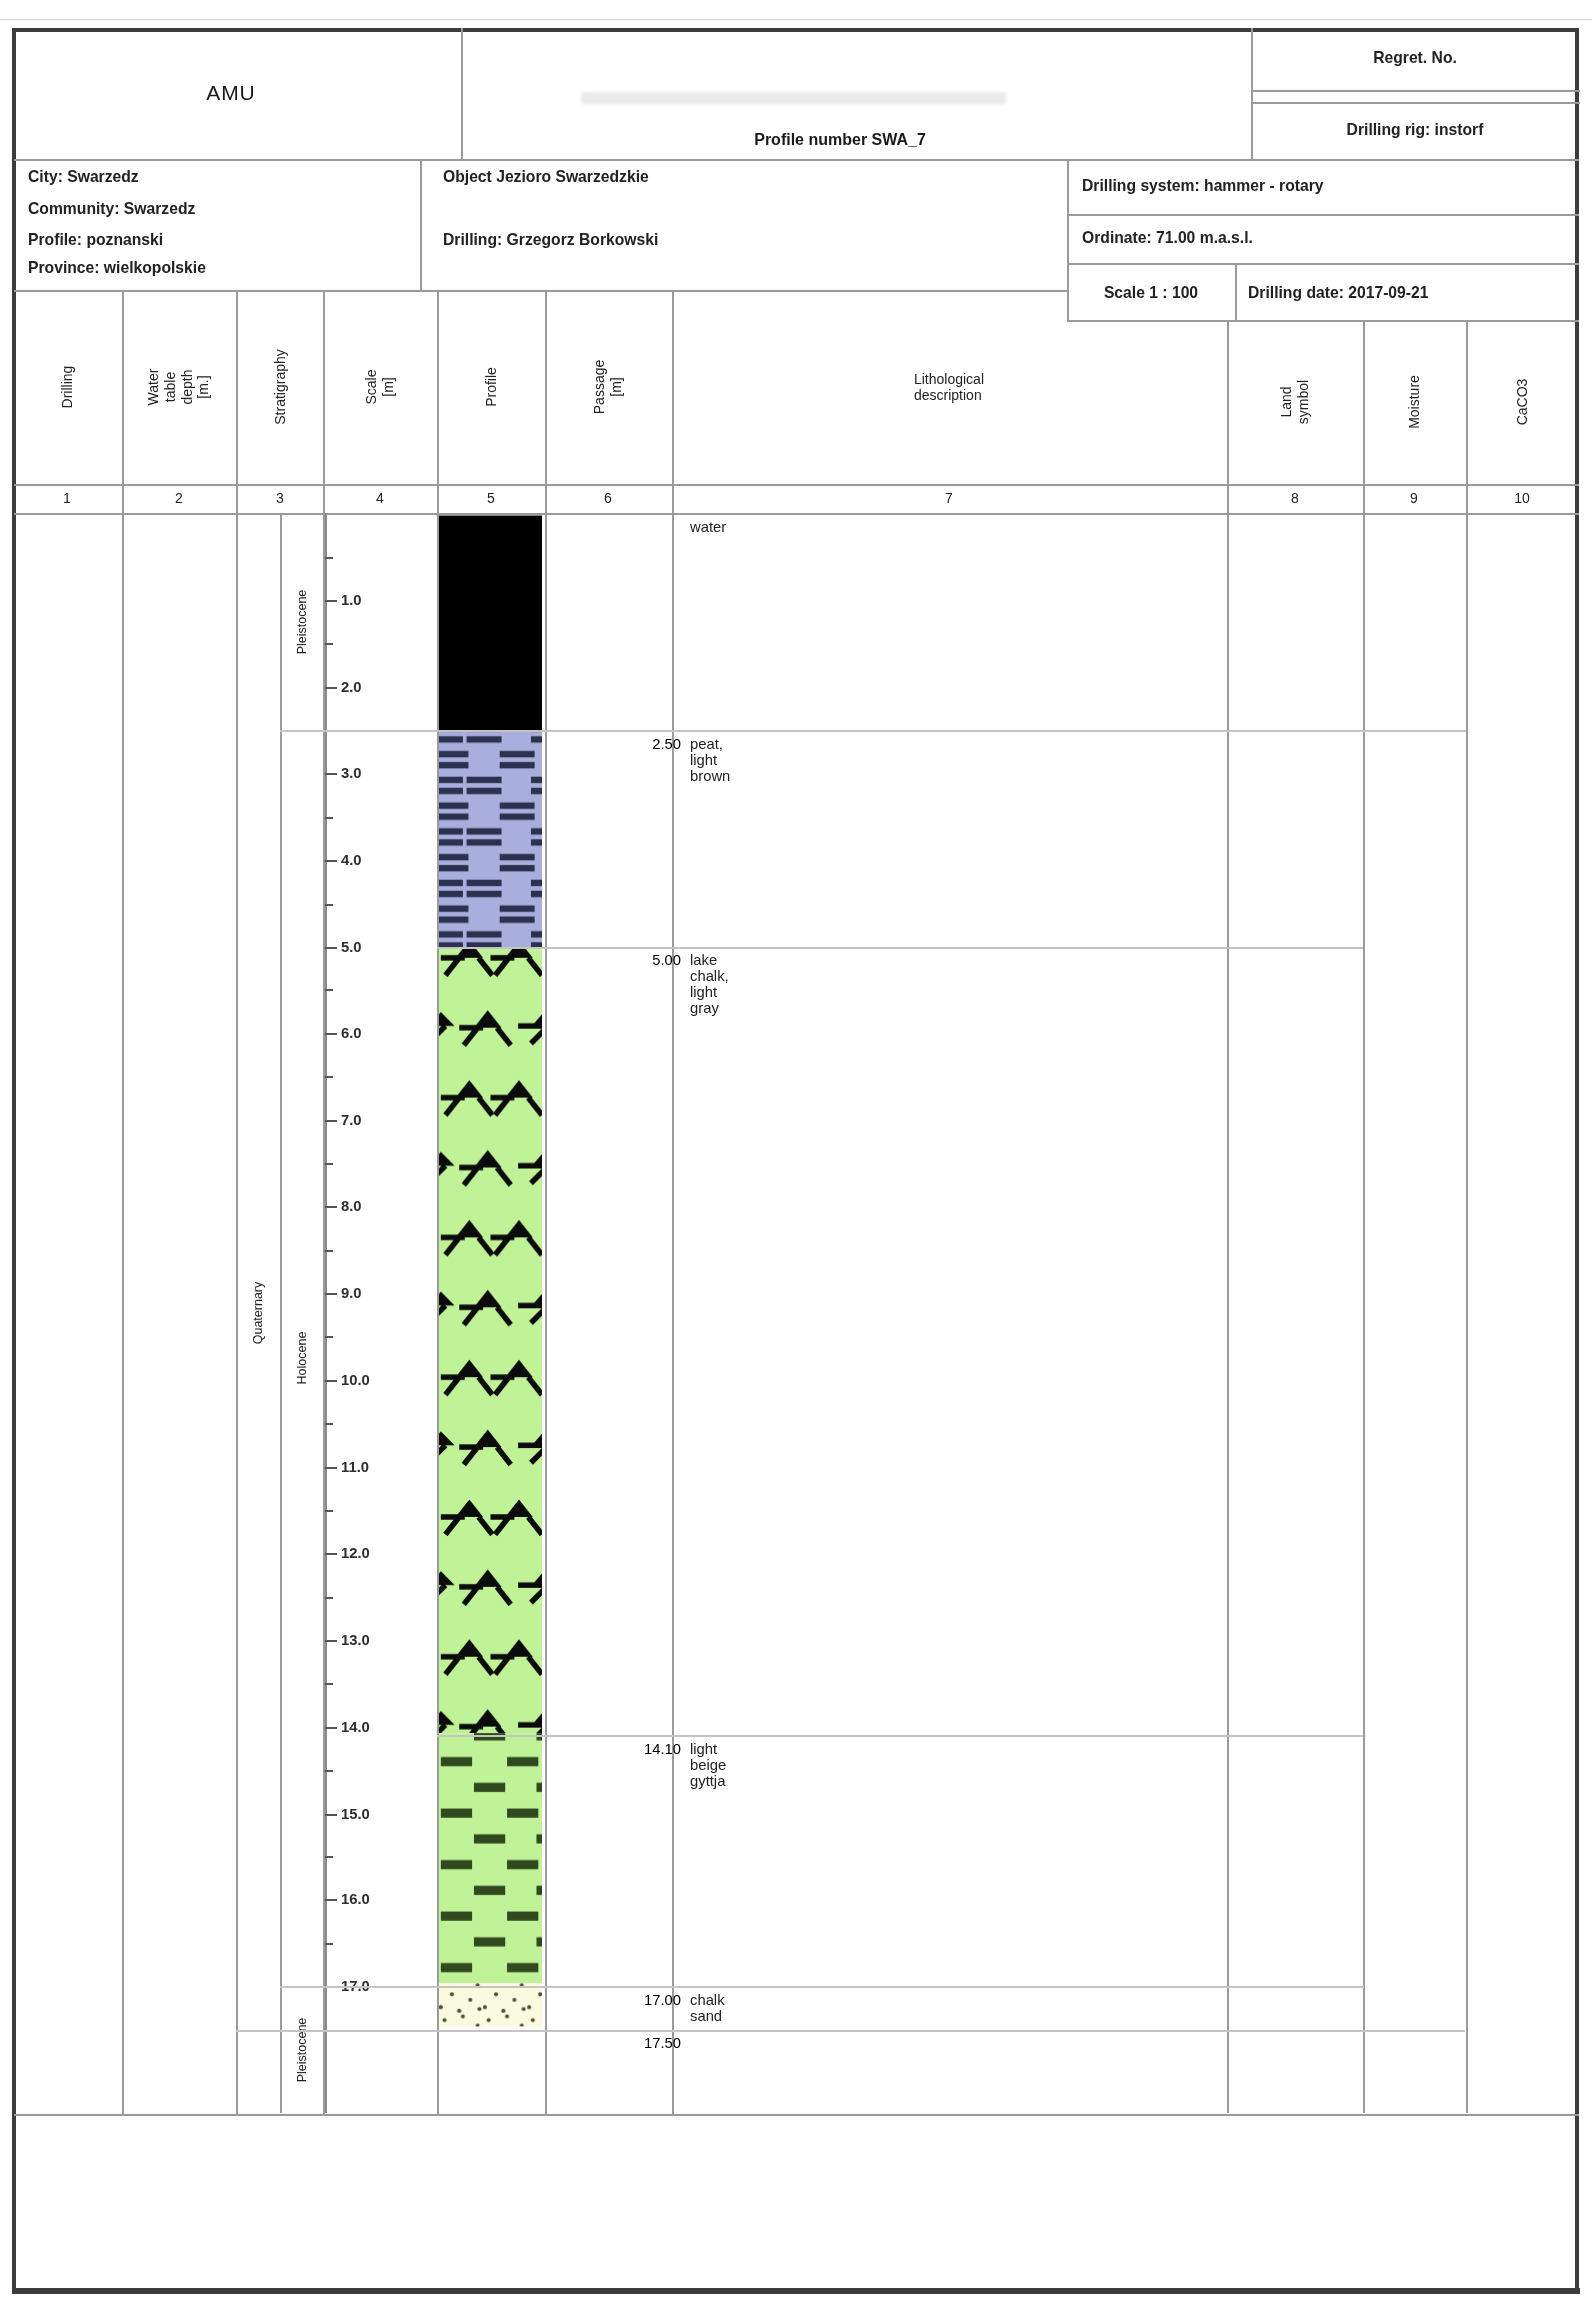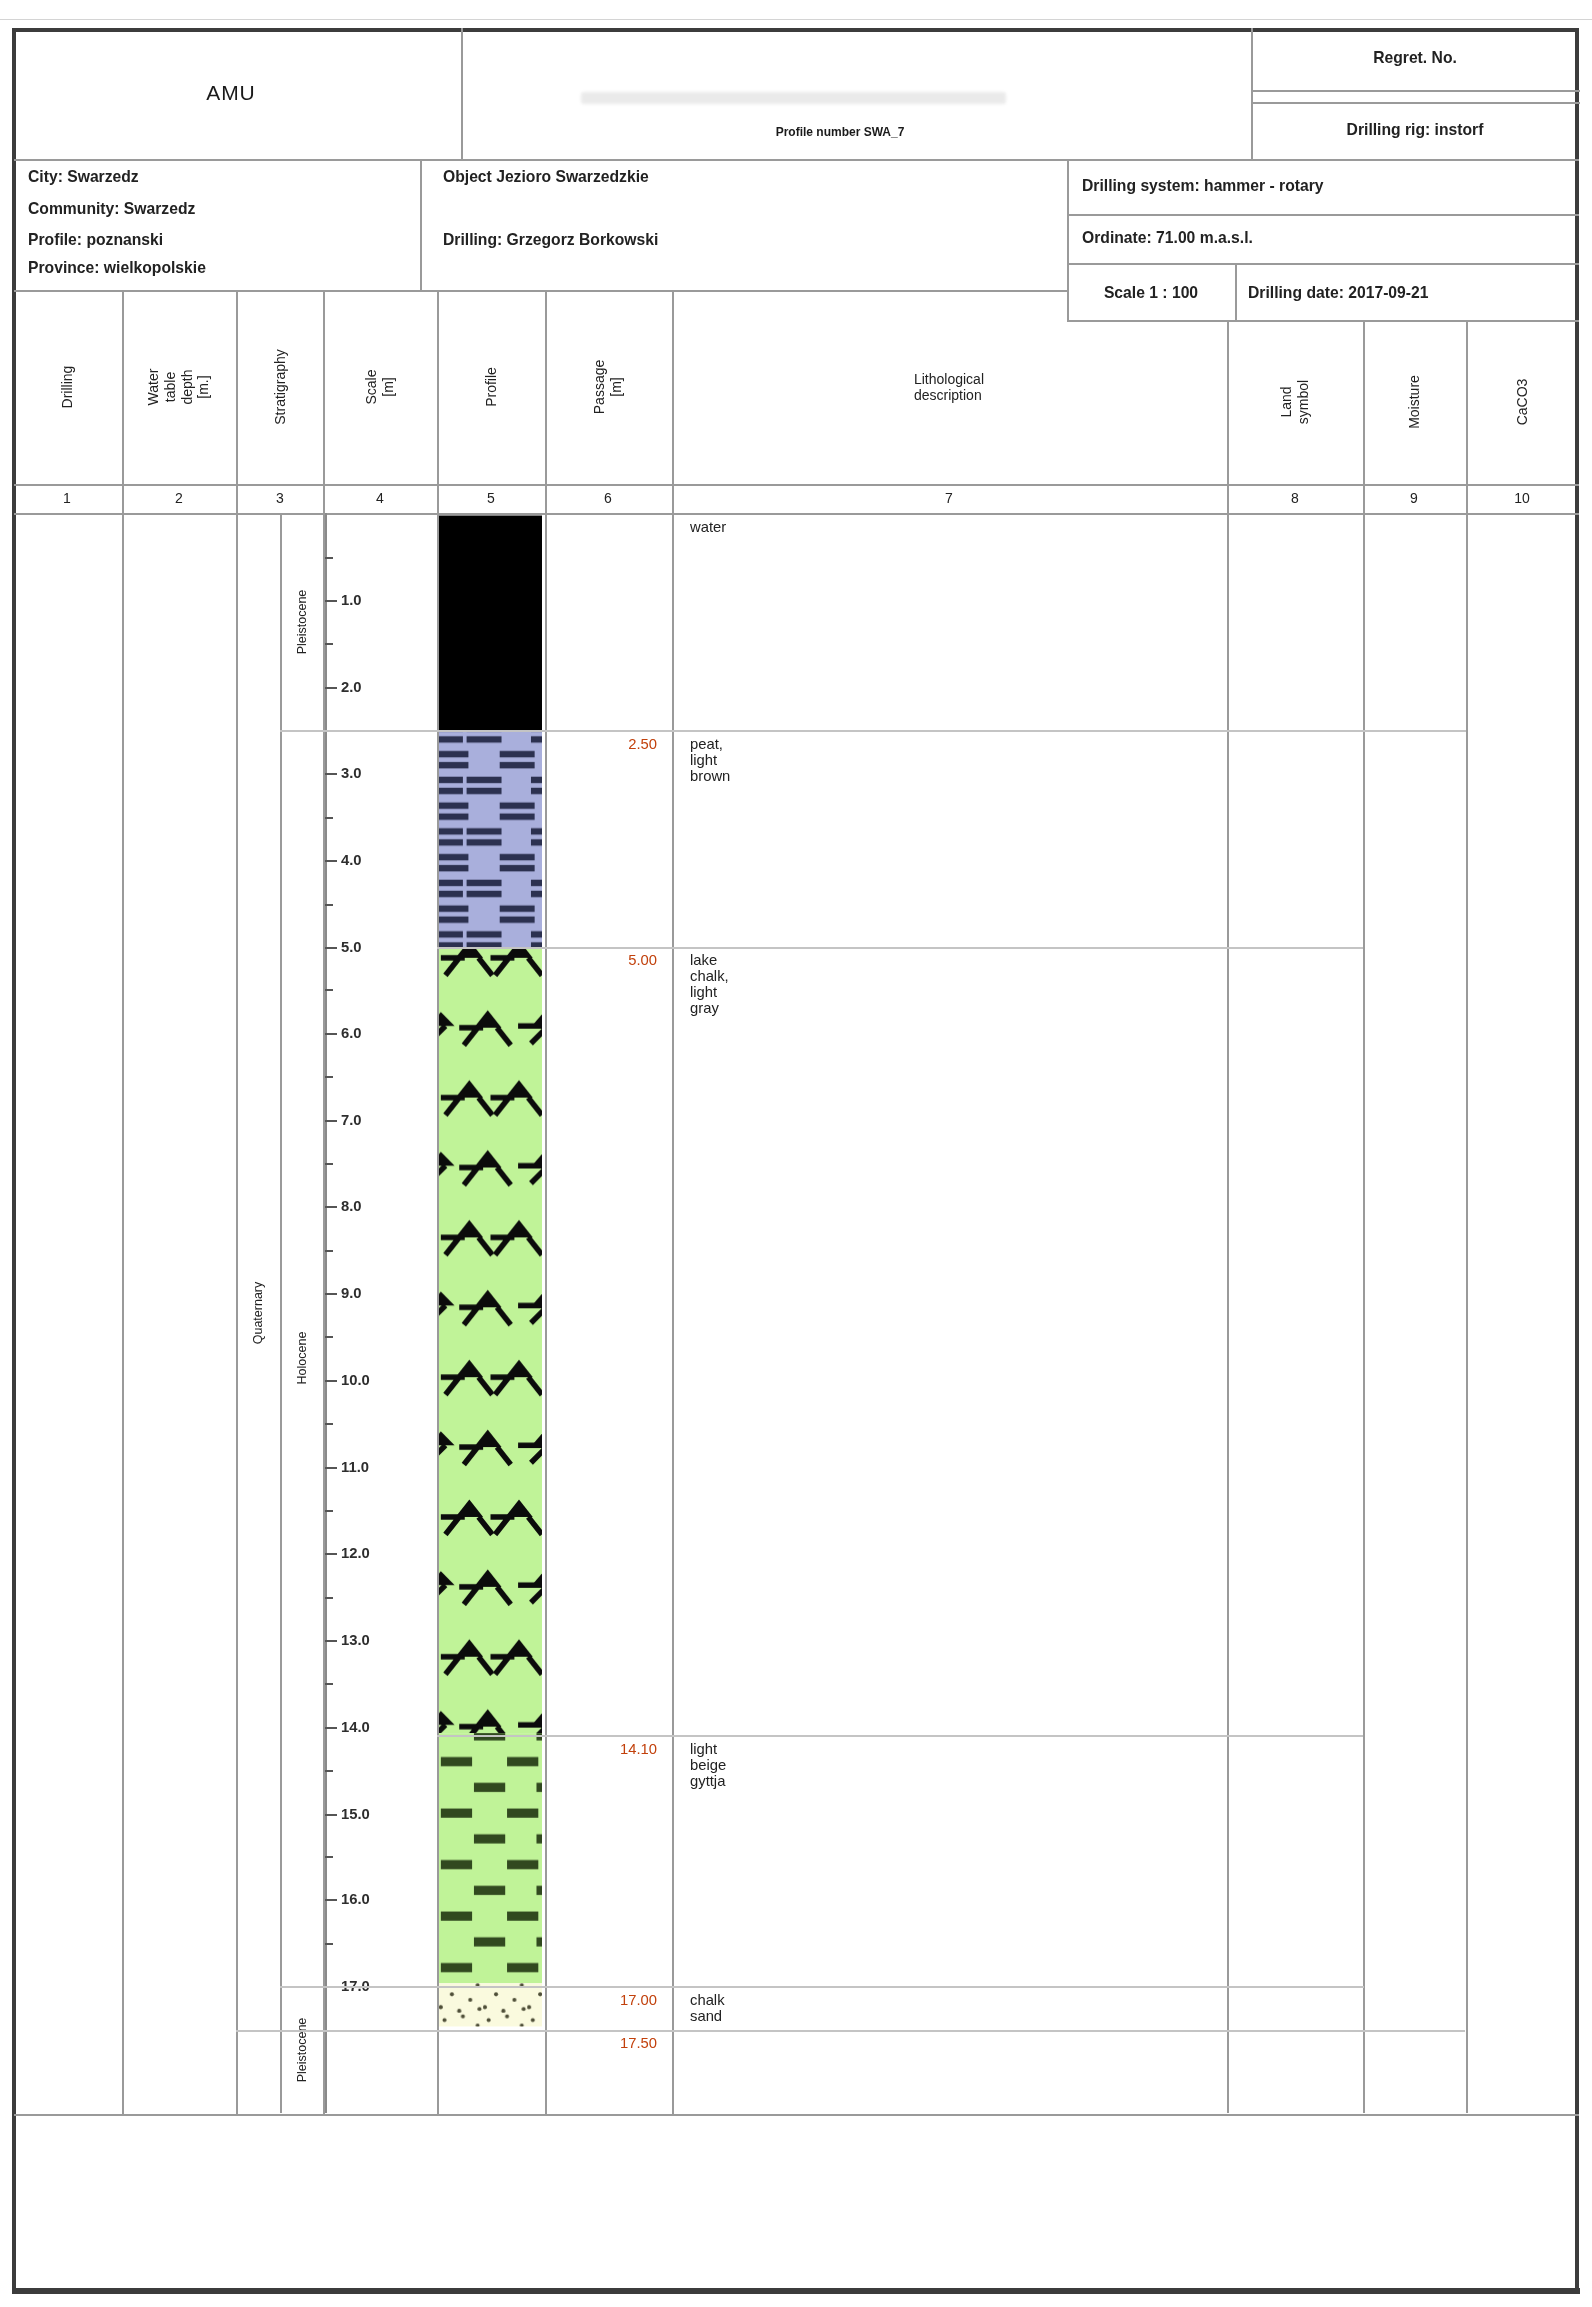--- a/index.html
+++ b/index.html
@@ -7,35 +7,35 @@
         font-family:"Liberation Sans",sans-serif;color:#1a1a1a;}
   .abs{position:absolute;}
   .hline,.vline{position:absolute;}
   .txt{position:absolute;white-space:pre-line;}
   .ctr{transform:translate(-50%,-50%);}
   .rot{transform:translate(-50%,-50%) rotate(-90deg);text-align:center;line-height:1.2;}
   .hdr-small{font-size:15.7px;font-weight:bold;color:#222;}
   .colhead{font-size:14px;color:#222;}
   .colnum{font-size:14px;color:#222;}
   .scalelab{font-size:14.8px;font-weight:bold;color:#2e2e2e;}
-  .passage{font-size:14.8px;color:#c2410c;text-align:right;width:111px;}
+  .passage{font-size:14.8px;color:#000000;text-align:right;width:111px;padding-left:24px;}
   .litho{font-size:14.8px;color:#222;}
   .epoch{font-size:12.5px;color:#222;white-space:nowrap;}
   #ghost{background:#8f8f8f;opacity:0.18;filter:blur(1.8px);border-radius:2.8px;}
 </style>
 </head>
 <body>
 
 <div id="page">
 
   <div class="hline" style="left:0;top:19.4px;width:1592px;height:0.9px;background:#d4d4d4;"></div>
   <div id="ghost" class="abs" style="left:581px;top:92px;width:425px;height:12px;"></div>
 
   <div class="txt ctr" style="left:231px;top:93px;font-size:21px;letter-spacing:0.9px;">AMU</div>
-  <div class="txt ctr" style="left:840px;top:132px;font-size:12px;font-weight:bold;white-space:nowrap;">Profile number  SWA_7</div>
+  <div class="txt ctr" style="left:840px;top:140px;font-size:16px;font-weight:bold;white-space:nowrap;">Profile number  SWA_7</div>
   <div class="txt ctr hdr-small" style="left:1415px;top:58px;white-space:nowrap;">Regret. No.</div>
   <div class="txt ctr hdr-small" style="left:1415px;top:130px;white-space:nowrap;">Drilling rig: instorf</div>
 
   <div class="txt hdr-small" style="left:28px;top:168px;">City: Swarzedz</div>
   <div class="txt hdr-small" style="left:28px;top:200px;">Community: Swarzedz</div>
   <div class="txt hdr-small" style="left:28px;top:231px;">Profile: poznanski</div>
   <div class="txt hdr-small" style="left:28px;top:259px;">Province: wielkopolskie</div>
 
   <div class="txt hdr-small" style="left:443px;top:168px;">Object Jezioro Swarzedzkie</div>
   <div class="txt hdr-small" style="left:443px;top:231px;">Drilling: Grzegorz Borkowski</div>

